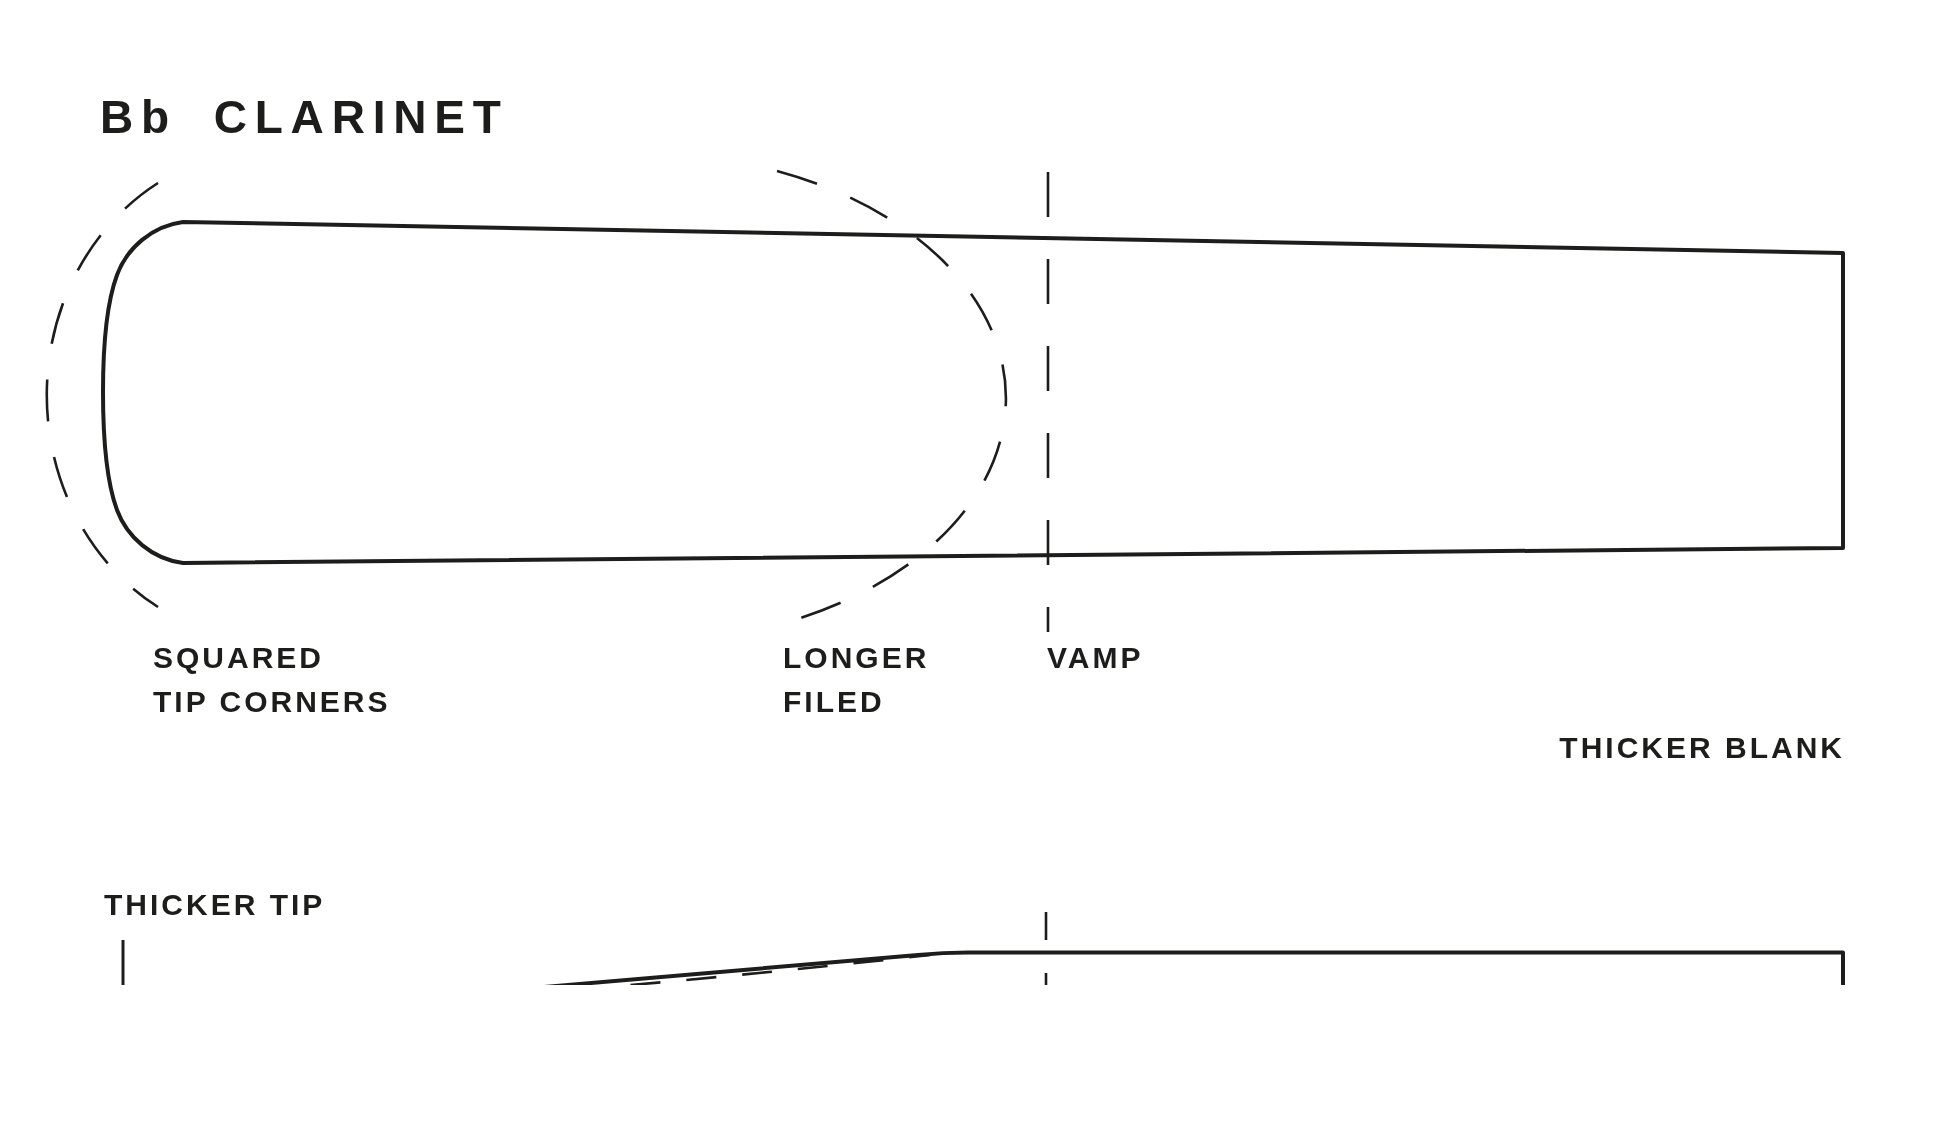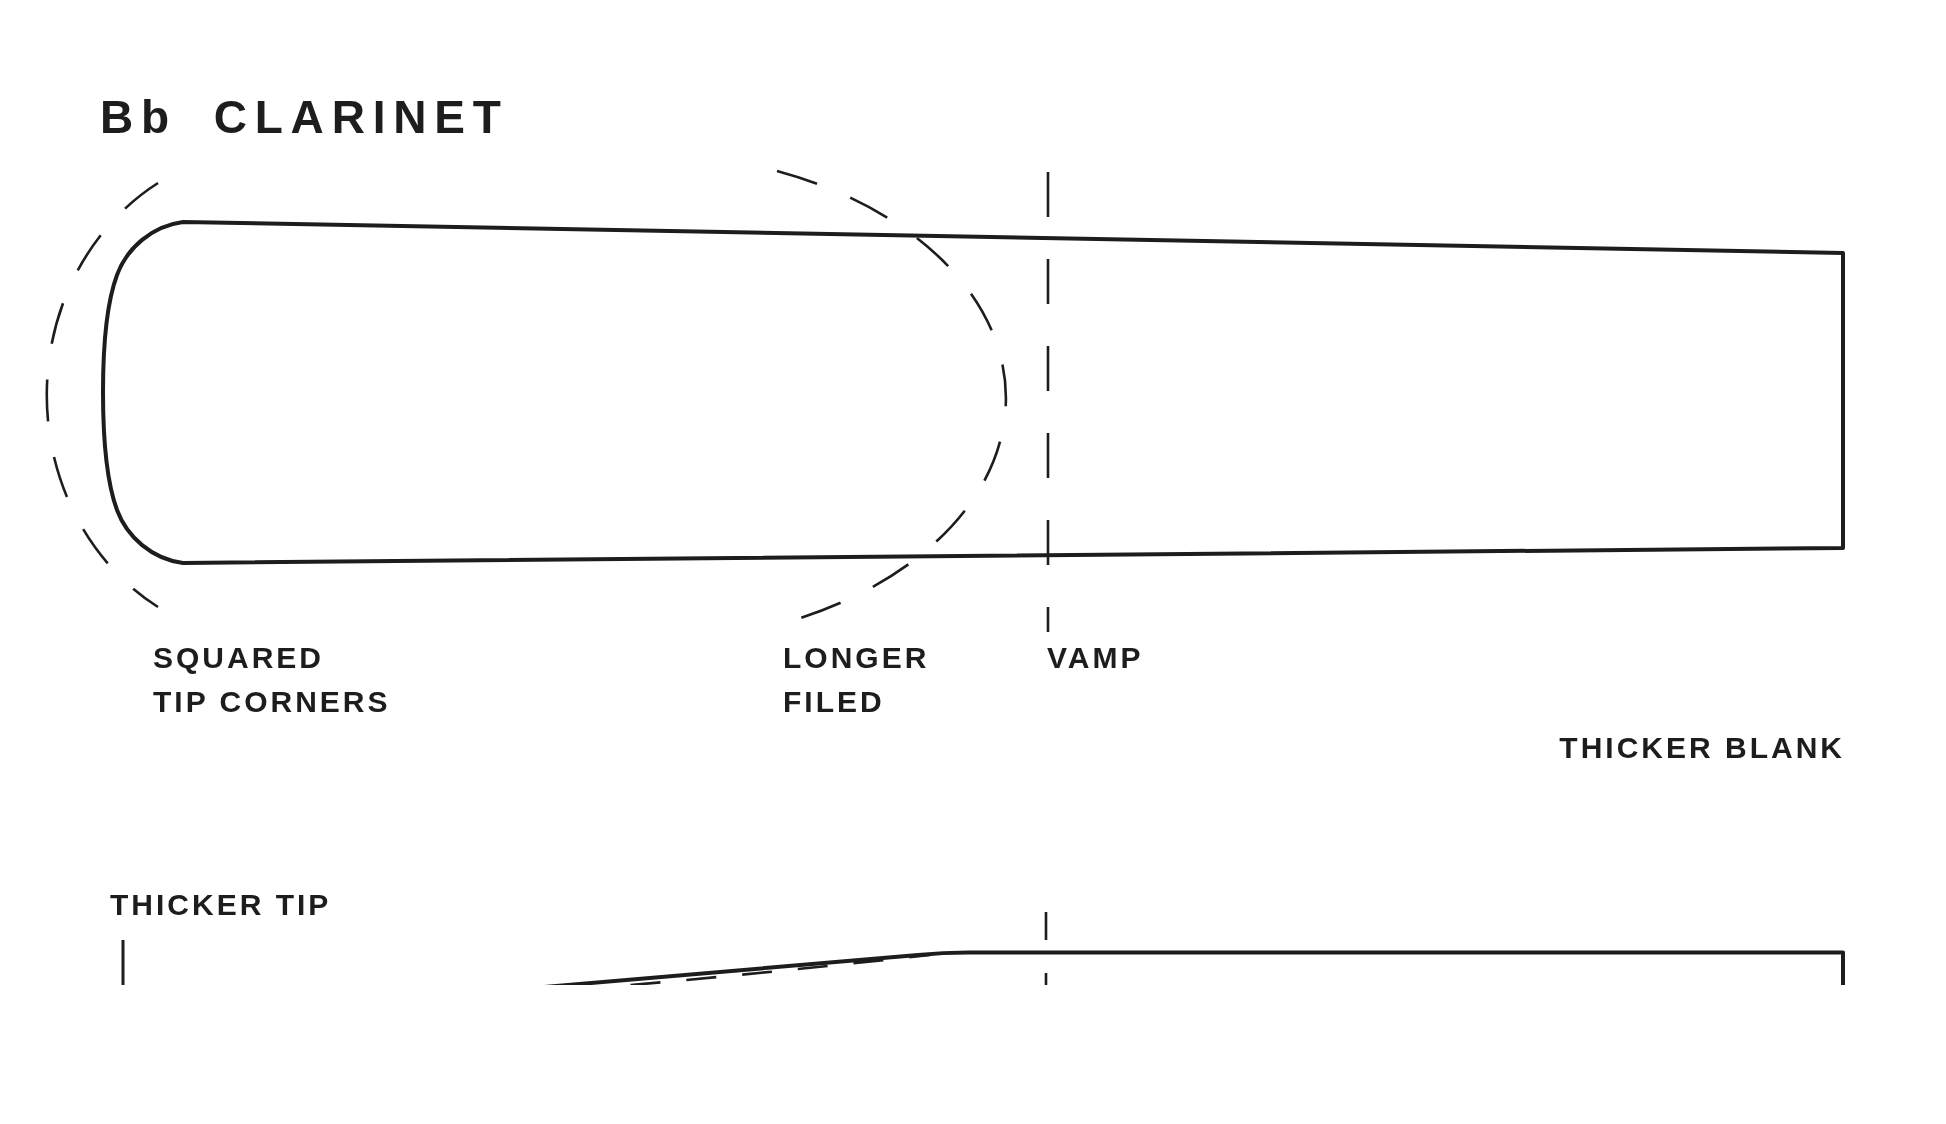--- a/index.html
+++ b/index.html
@@ -28,21 +28,21 @@
     position:absolute;
     font-weight:700; font-size:30px; line-height:1.45;
     letter-spacing:0.10em;
     color:var(--ink);
     white-space:pre-line;
   }
   .label-squared     { left:153px;  top:636px; }
   .label-vamp        { left:783px;  top:636px; }
   .label-filed       { left:1047px; top:636px; }
   .label-blank       { right:101px; top:678px; text-align:right;margin-top:48px; }
-  .label-thicker-tip { left:110px;  top:883px; }
+  .label-thicker-tip { left:104px;  top:883px; }
 
   .solid   { fill:var(--paper); stroke:var(--ink); stroke-width:4; }
   .stroke  { fill:none; stroke:var(--ink); }
   .dash-arc   { stroke-width:2.6; stroke-dasharray:42 36; }
   .dash-filed { stroke-width:2.6; stroke-dasharray:45 42; }
   .dash-side-v{ stroke-width:2.6; stroke-dasharray:28 33; }
   .dash-profile{ stroke-width:2.6; stroke-dasharray:30 26; }
   .pointer { stroke-width:3; }
 </style>
 </head>

